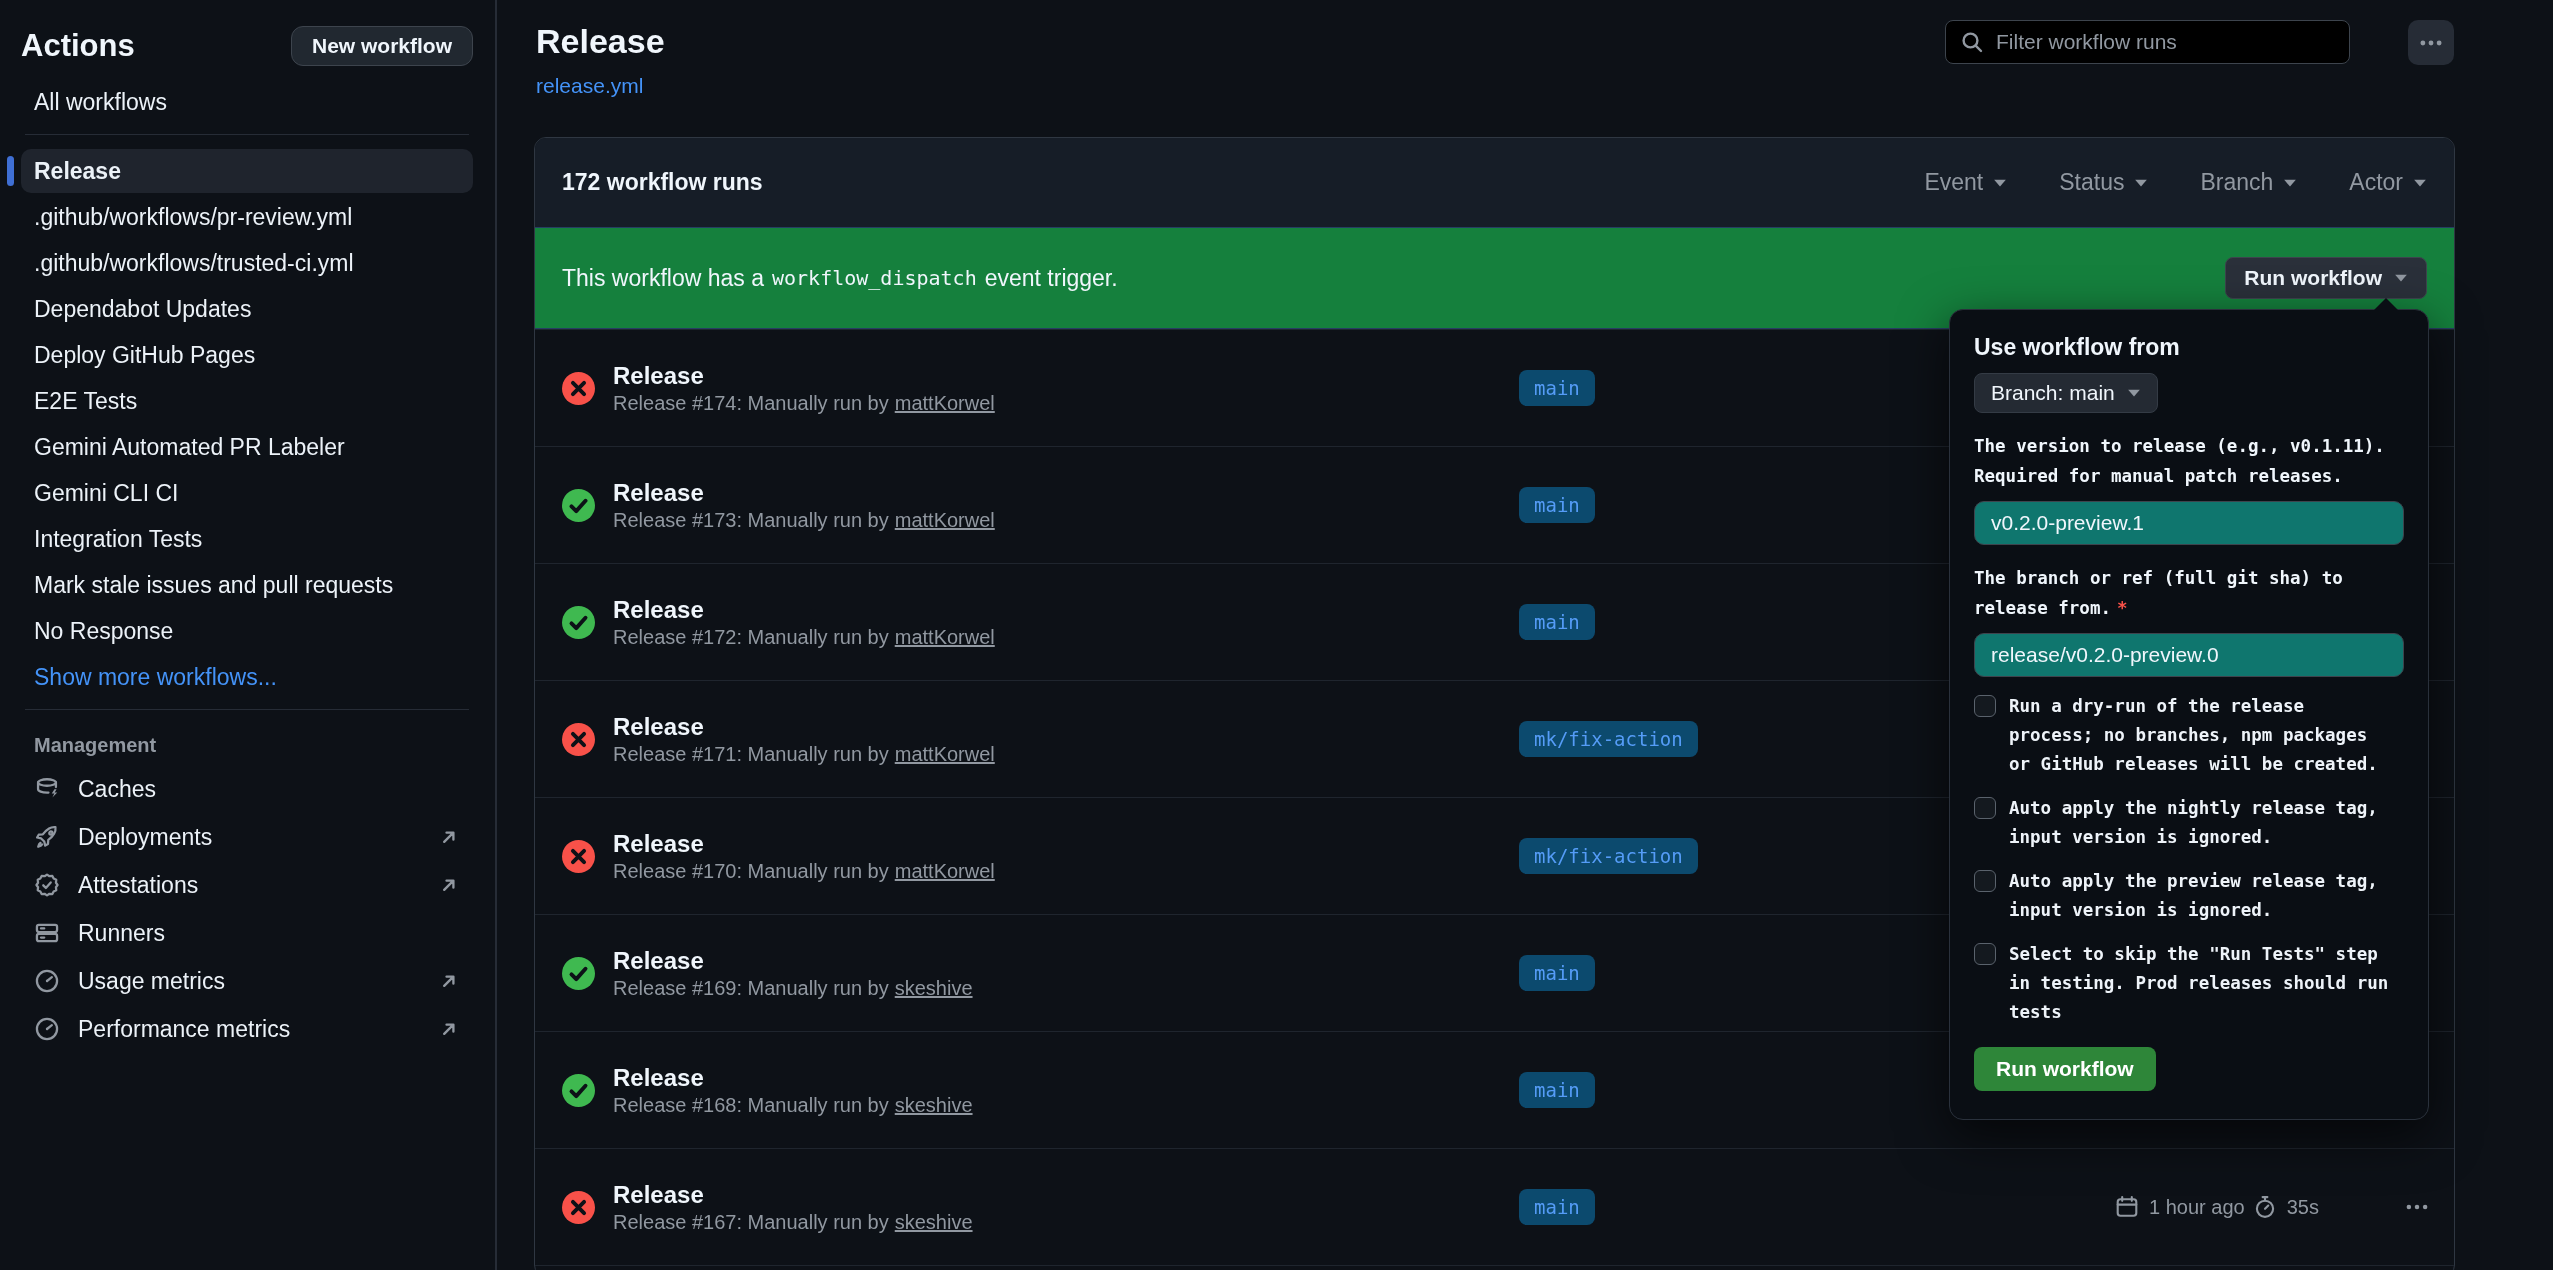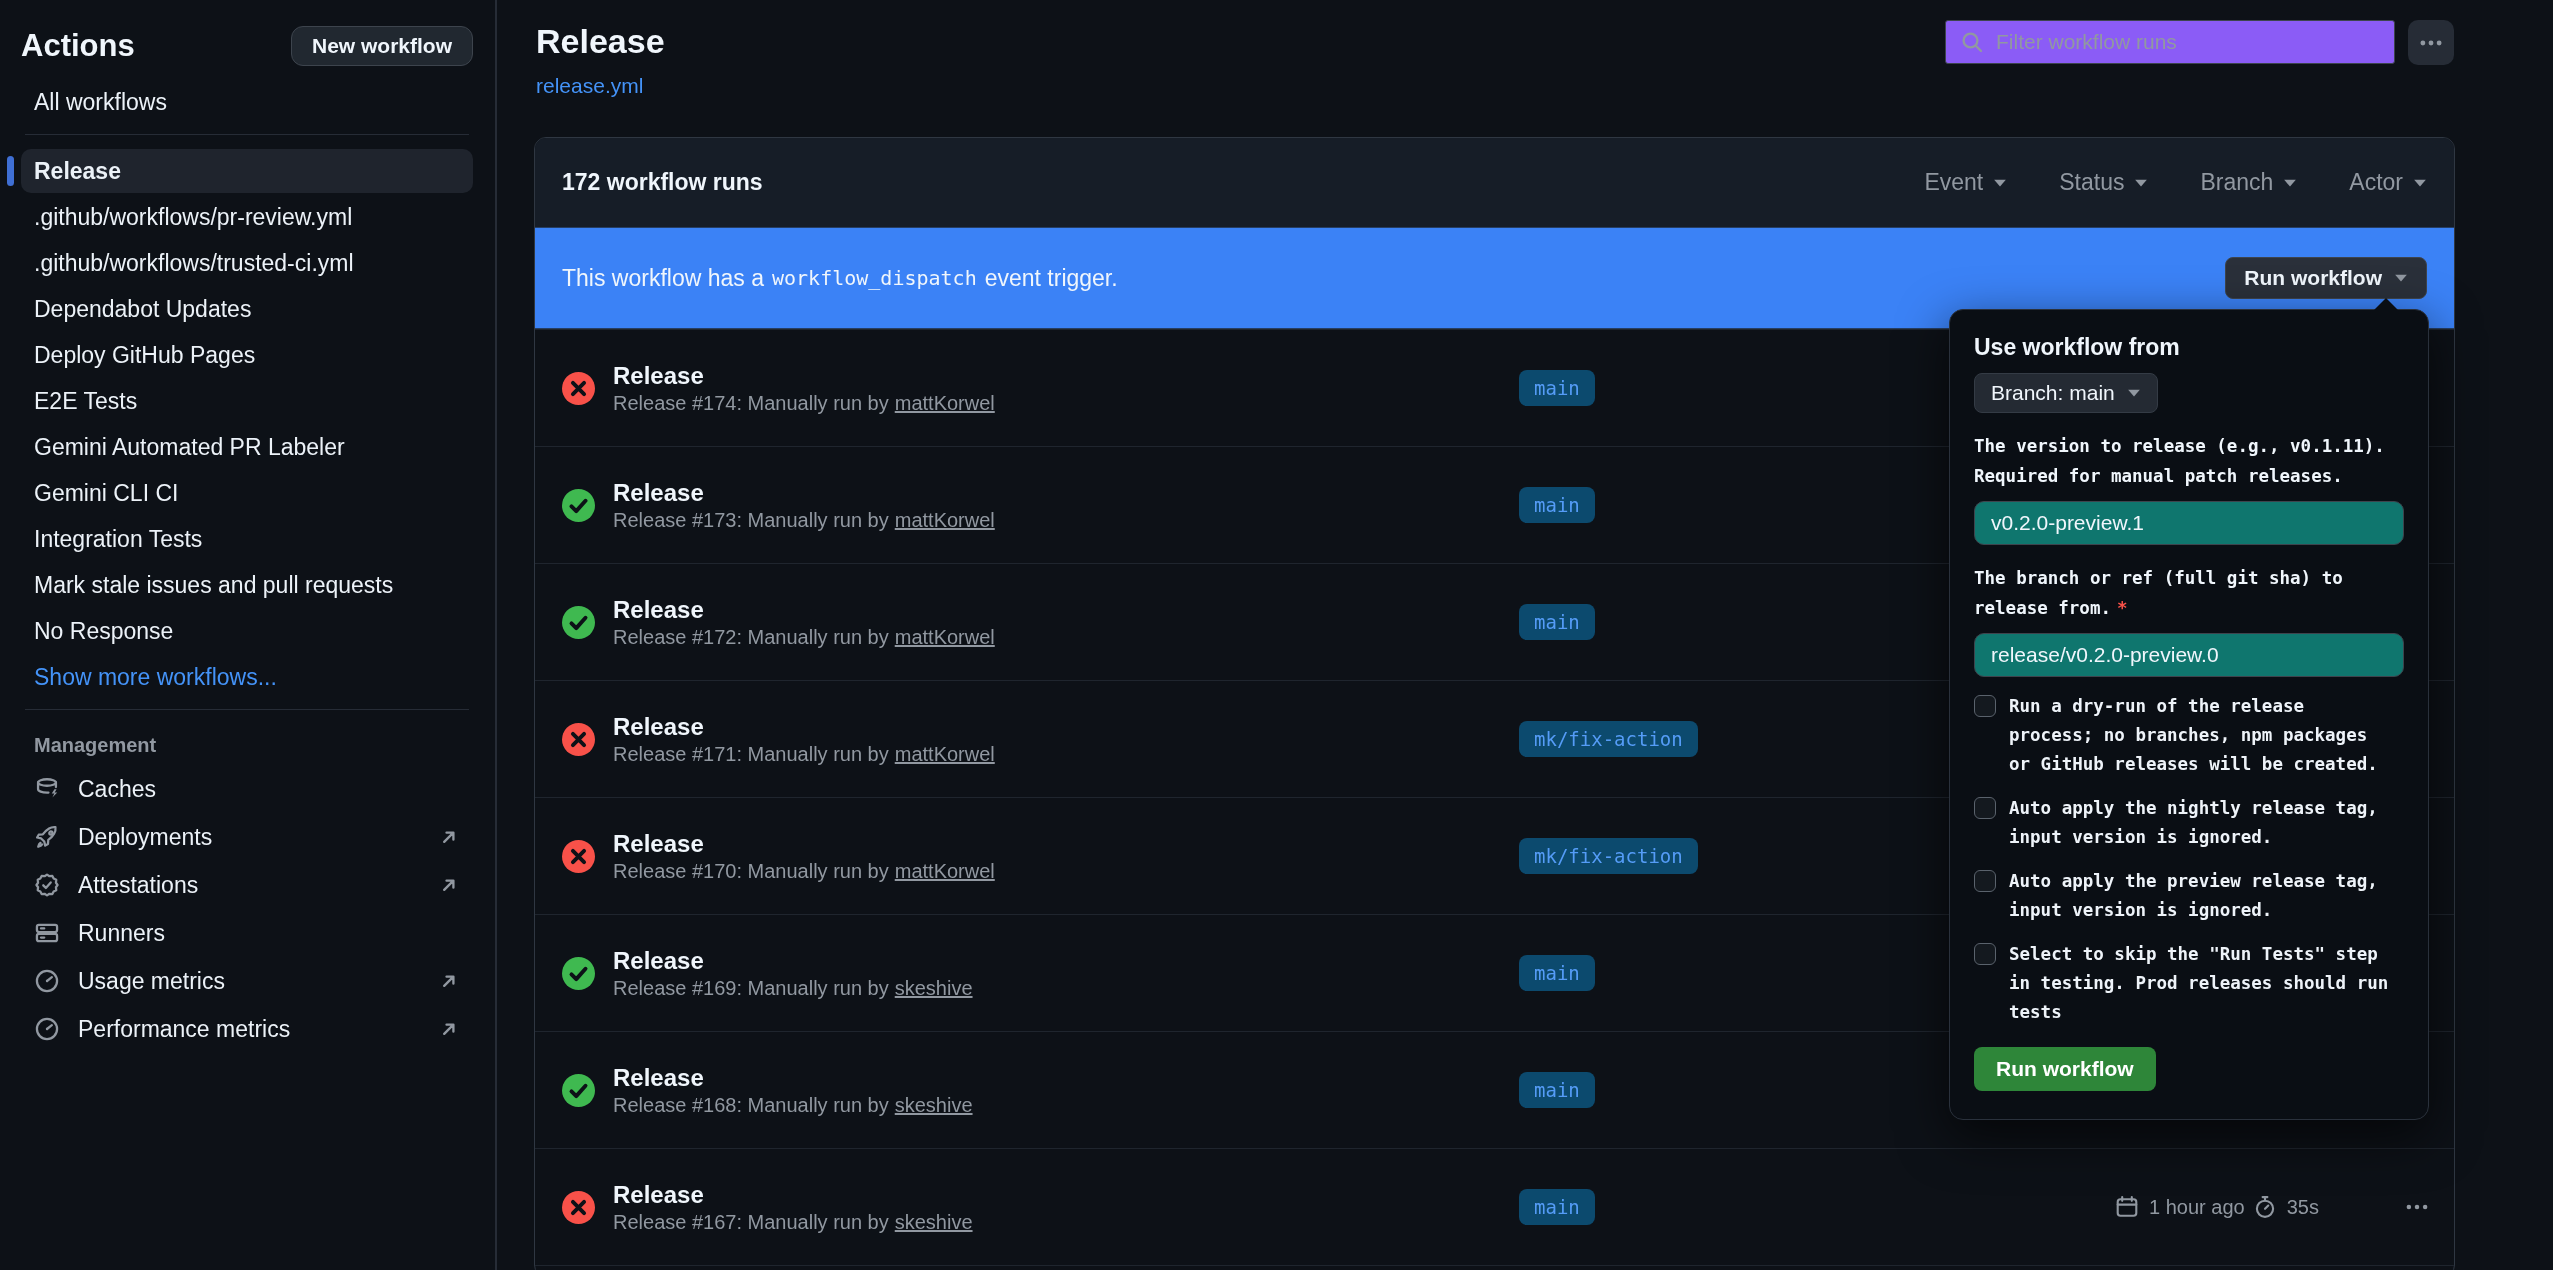--- a/index.html
+++ b/index.html
@@ -29,38 +29,38 @@
   .side-item.link{color:#4493f8}
   .side-divider{height:1px;background:#262c36;margin:10px 4px}
   .mgmt-label{font-size:20px;font-weight:700;color:#9198a1;margin:24px 0 8px 13px}
   .mgmt-item{height:48px;display:flex;align-items:center;gap:18px;
     padding:0 13px;font-size:23px;border-radius:10px;color:#ecf2f8;cursor:pointer}
   .mgmt-item .arrow{margin-left:auto}
 
   
   .page-title{position:absolute;left:536px;top:22px;font-size:34px;font-weight:600}
   .file-link{position:absolute;left:536px;top:74px;font-size:21px;color:#4493f8;cursor:pointer}
-  .filter-box{position:absolute;left:1945px;top:20px;width:450px;height:44px;
-    border:1px solid #3d444d;border-radius:3px;display:flex;align-items:center;
-    gap:12px;padding:0 14px;background:#8b5cf6}
+  .filter-box{position:absolute;left:1945px;top:20px;width:405px;height:44px;
+    border:1px solid #3d444d;border-radius:8px;display:flex;align-items:center;
+    gap:12px;padding:0 14px;background:#000000}
   .filter-box input{background:transparent;border:none;outline:none;width:100%;
     color:#f0f6fc;font-size:21px;font-family:inherit}
   .filter-box input::placeholder{color:#9198a1}
   .kebab-btn{position:absolute;left:2408px;top:20px;width:46px;height:45px;
     background:#262c36;border-radius:10px;display:flex;align-items:center;
     justify-content:center;cursor:pointer}
 
   
   .listbox{position:absolute;left:534px;top:137px;width:1921px;height:1140px;
     border:1px solid #2f3742;border-radius:12px;overflow:hidden;background:#0d1117}
   .list-header{height:89px;background:#161d27;display:flex;align-items:center;padding:0 27px}
   .runs-count{font-size:23px;font-weight:700}
   .list-filters{margin-left:auto;display:flex;gap:52px;color:#9198a1;font-size:23px}
   .list-filter{display:inline-flex;align-items:center;gap:10px;cursor:pointer}
-  .banner{height:102px;background:#3b82f6;border-top:1px solid #263e63;
+  .banner{height:102px;background:#15803d;border-top:1px solid #263e63;
     border-bottom:1px solid #263e63;display:flex;align-items:center;padding:0 27px;font-size:23px}
   .banner .code{font-size:20px;margin:0 8px}
   .banner-btn{margin-left:auto;background:#2a303a;border:1px solid #3d444d;border-radius:8px;
     height:42px;padding:0 18px;display:inline-flex;align-items:center;gap:12px;
     font-size:21px;font-weight:600;color:#f0f6fc;cursor:pointer}
   .run-row{height:117px;border-top:1px solid #1f252e;position:relative;
     display:flex;align-items:center;padding-left:27px;cursor:pointer}
   .run-row:first-of-type{border-top:none}
   .run-text{margin-left:18px}
   .run-title{font-size:24px;font-weight:700;color:#f0f6fc}

